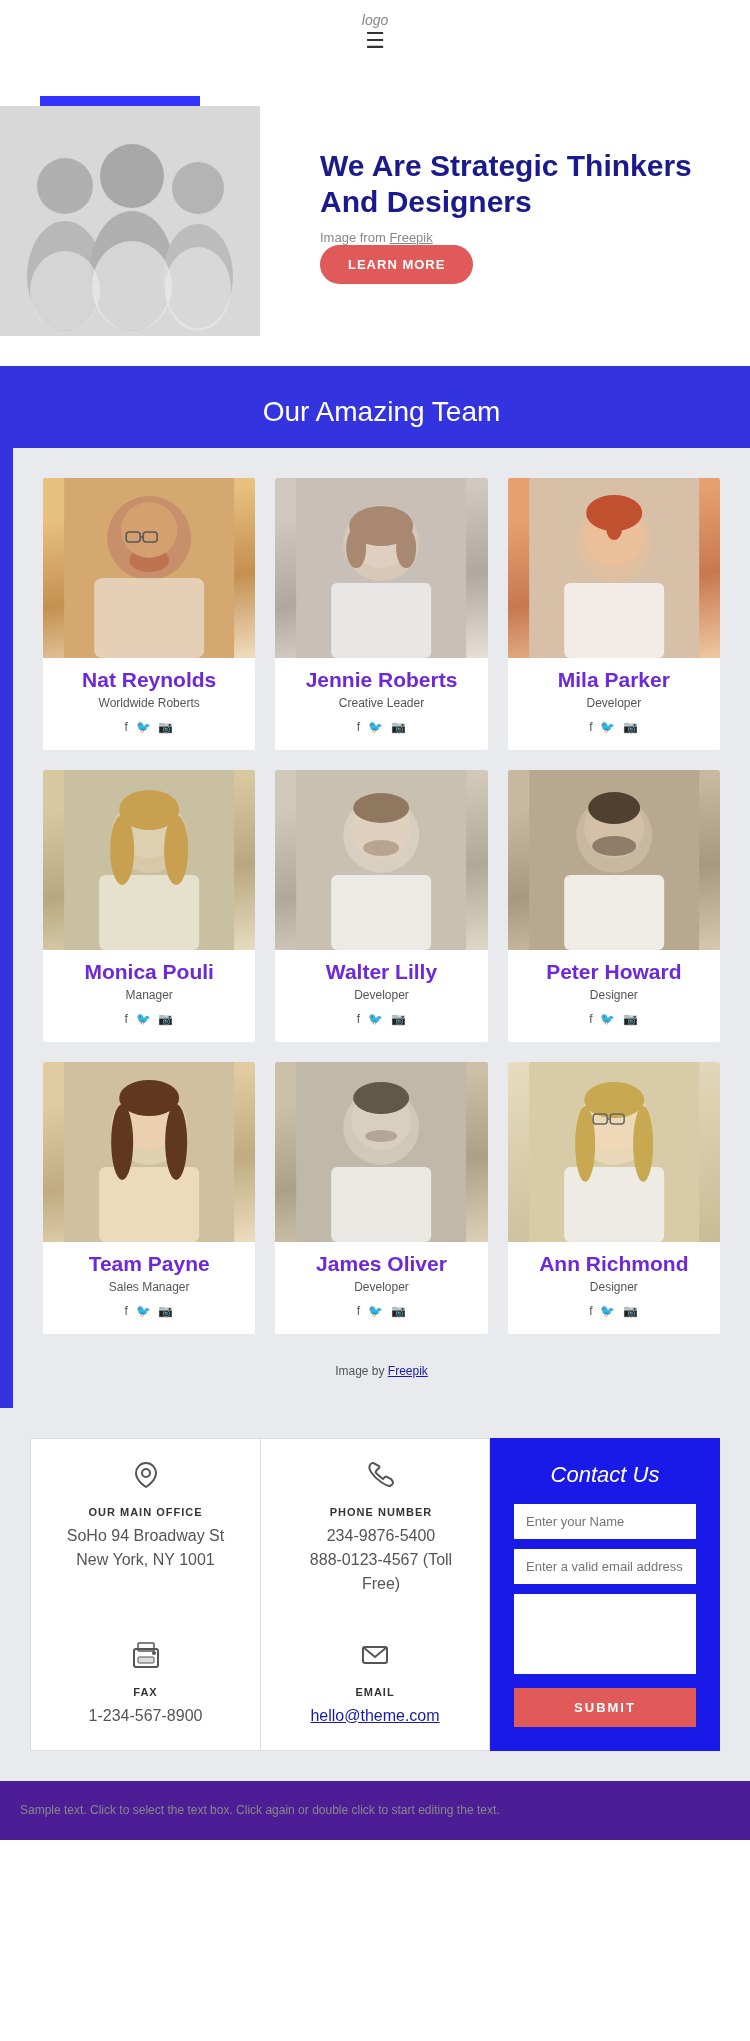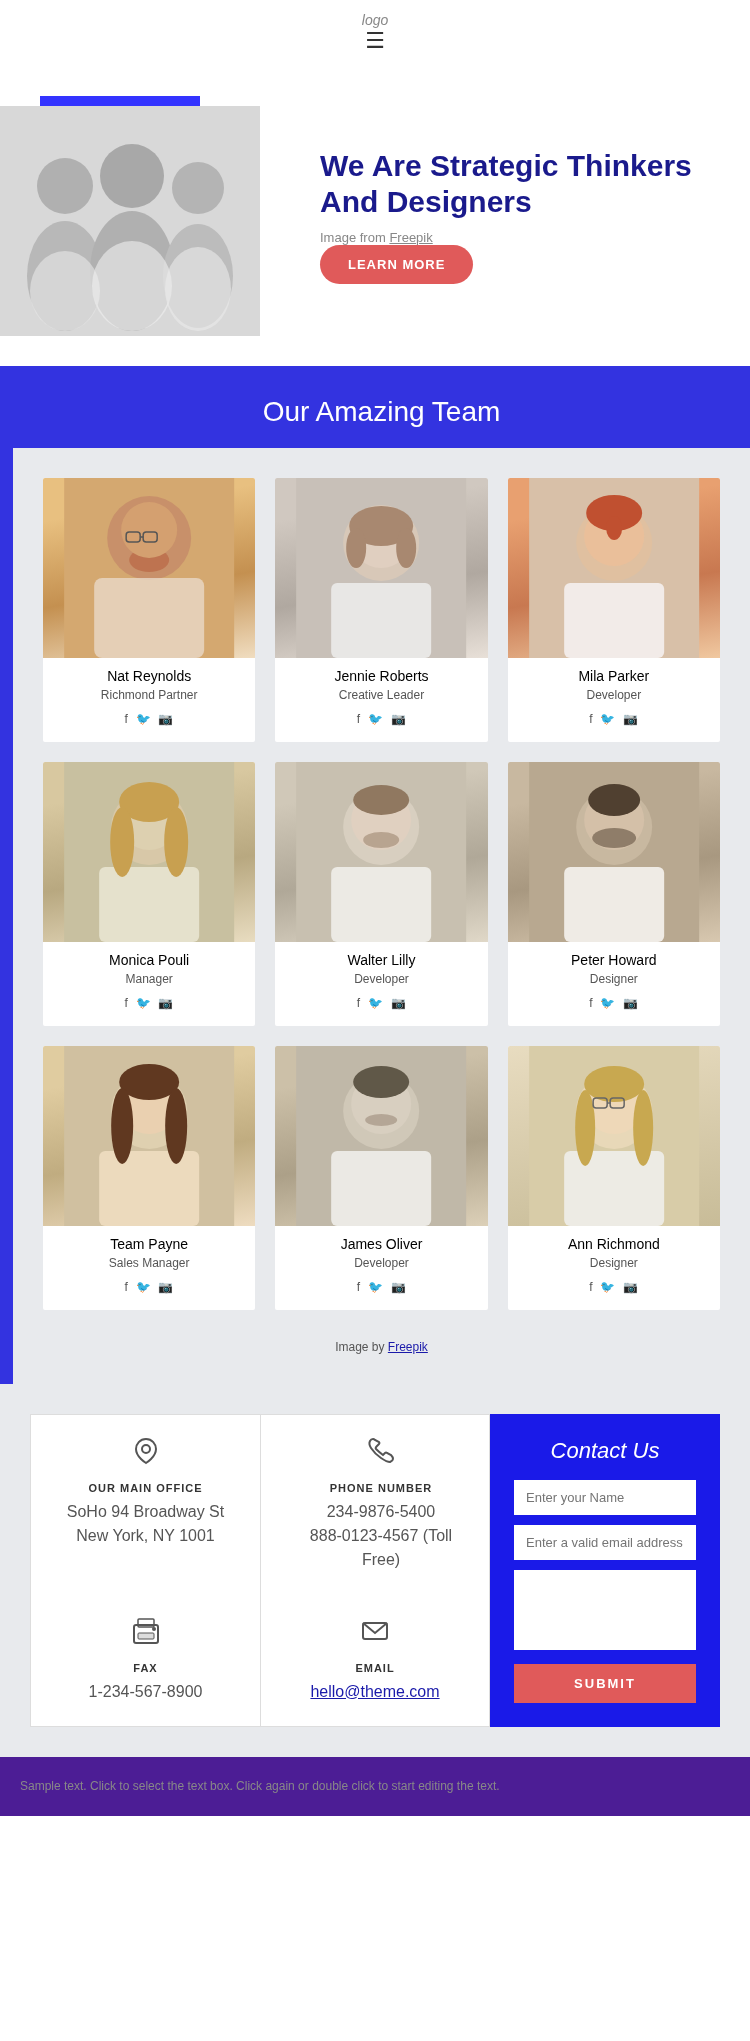--- a/index.html
+++ b/index.html
@@ -54,21 +54,21 @@
     .team-card {
       background: #fff; border-radius: 2px; overflow: hidden; text-align: center;
       padding-bottom: 16px;
     }
     .team-photo {
       width: 100%; height: 180px; object-fit: cover;
       background: linear-gradient(135deg, #d0d0d0, #a0a0a0);
       position: relative; overflow: hidden;
     }
 
-    .team-name { color: #000000; font-size: 14px; font-weight: 400; margin: 10px 0 4px; }
+    .team-name { color: #6d28d9; font-size: 21px; font-weight: 700; margin: 10px 0 4px; }
     .team-role { color: #555; font-size: 12px; margin-bottom: 10px; }
     .team-socials { display: flex; justify-content: center; gap: 8px; font-size: 12px; color: #555; }
     .team-socials span { cursor: pointer; }
 
     .team-image-credit { text-align: center; padding: 10px 0 20px; font-size: 12px; color: #555; }
     .team-image-credit a { color: #1a1aaa; }
 
     
     .contact-section { background: #e8eaed; padding: 30px; }
     .contact-card {
@@ -163,21 +163,21 @@
 
             <ellipse cx="85" cy="82" rx="20" ry="12" fill="#b86040" opacity="0.6"></ellipse>
             <circle cx="85" cy="52" r="28" fill="#d4a070"></circle>
 
             <rect x="62" y="54" width="14" height="10" rx="3" fill="none" stroke="#555" stroke-width="1.5"></rect>
             <rect x="79" y="54" width="14" height="10" rx="3" fill="none" stroke="#555" stroke-width="1.5"></rect>
             <line x1="76" y1="59" x2="79" y2="59" stroke="#555" stroke-width="1.5"></line>
           </svg>
         </div>
         <div class="team-name">Nat Reynolds</div>
-        <div class="team-role">Richmond Partner</div>
+        <div class="team-role">Worldwide Roberts</div>
         <div class="team-socials">
           <span>f</span>
           <span>🐦</span>
           <span>📷</span>
         </div>
       </div>
 
       <div class="team-card">
         <div class="team-photo photo-jennie">
           <svg width="100%" height="180" viewBox="0 0 170 180" xmlns="http://www.w3.org/2000/svg">

